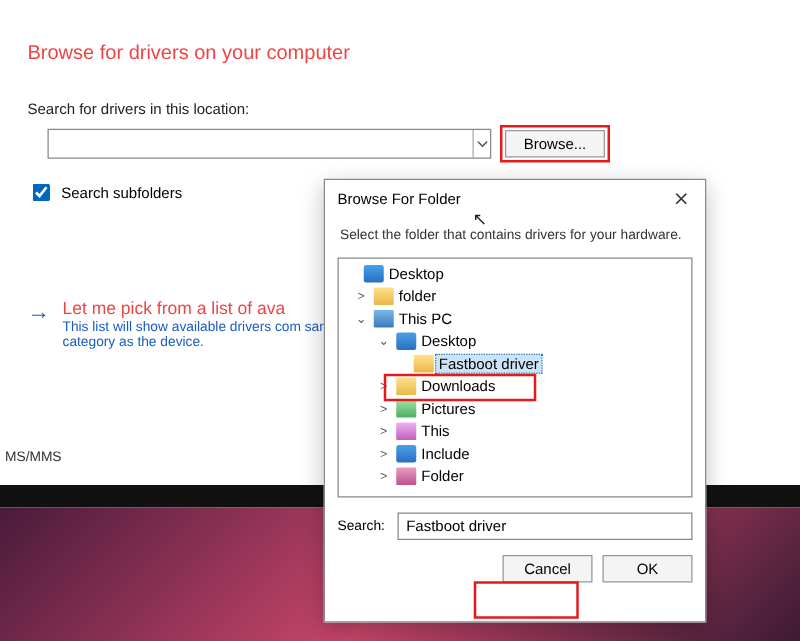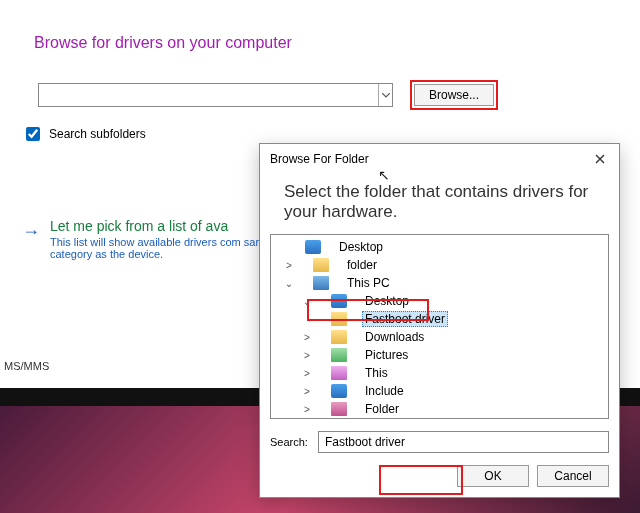--- a/index.html
+++ b/index.html
@@ -1,42 +1,42 @@
 <!DOCTYPE html>
 <html><head>
 <meta charset="utf-8">
 <style>
   * { box-sizing: border-box; font-family: "Segoe UI", Arial, sans-serif; }
   body { margin: 0; width: 640px; height: 513px; background: #fff; position: relative; overflow: hidden; }
   .wizard { padding: 18px 22px; }
-  .title { color: #a21caf; font-size: 16px; margin: 16px 0 28px 12px; }
+  .title { color: #ef4444; font-size: 16px; margin: 16px 0 28px 0; }
   .label { font-size: 12px; color: #222; margin-bottom: 6px; }
-  .path-row { display: flex; align-items: center; gap: 18px; padding-left: 16px; }
+  .path-row { display: flex; align-items: center; gap: 8px; padding-left: 16px; }
   .path-input { width: 355px; height: 24px; border: 1px solid #888; background: #fff; font-size: 12px; }
   .path-caret { width: 14px; height: 22px; border-left: 1px solid #aaa; display: flex; align-items: center; justify-content: center; margin-left: -15px; }
   .browse-wrap { border: 2px solid #e31b1b; padding: 2px; }
   .browse-btn { width: 80px; height: 22px; font-size: 12px; background: #f4f4f4; border: 1px solid #999; cursor: pointer; }
   .check-row { margin-top: 14px; font-size: 12px; display: flex; align-items: center; gap: 6px; }
   .chk { width: 14px; height: 14px; accent-color: #0067c0; }
   .option-row { display: flex; align-items: flex-start; gap: 10px; margin-top: 74px; cursor: pointer; }
   .arrow { color: #1a5cbf; font-size: 18px; line-height: 18px; margin-top: 2px; }
-  .opt-title { color: #15803d; font-size: 14px; }
+  .opt-title { color: #ef4444; font-size: 14px; }
   .opt-desc { color: #1a5cbf; font-size: 11px; margin-top: 2px; max-width: 260px; }
   .bg-strip { position: absolute; left: 0; top: 360px; width: 100%; font-size: 11px; color: #333; padding-left: 4px; }
   .bg-dark { position: absolute; left: 0; top: 388px; width: 100%; height: 18px; background: #111; }
   .bg-photo { position: absolute; left: 0; top: 406px; width: 100%; height: 130px; background: linear-gradient(135deg,#4a1b3a,#c8466b,#33182f); }
 
   
-  .dlg { position: absolute; left: 259px; top: 143px; width: 361px; height: 355px; background: #fff; border: 1px solid #888; box-shadow: 0 6px 18px rgba(0,0,0,.25); display: flex; flex-direction: column; }
+  .dlg { position: absolute; left: 259px; top: 143px; width: 306px; height: 355px; background: #fff; border: 1px solid #888; box-shadow: 0 6px 18px rgba(0,0,0,.25); display: flex; flex-direction: column; }
   .dlg-title { display: flex; justify-content: space-between; align-items: center; padding: 4px 8px 4px 10px; font-size: 12px; }
   .dlg-close { width: 22px; height: 22px; display: flex; align-items: center; justify-content: center; cursor: pointer; font-size: 13px; }
-  .dlg-hint { font-size: 17px; color: #333; padding: 8px 12px 12px 24px; }
+  .dlg-hint { font-size: 11px; color: #333; padding: 8px 12px 12px 12px; }
   .cursor { position: absolute; left: 378px; top: 167px; font-size: 14px; color: #222; pointer-events: none; }
   .tree-wrap { margin: 0 10px; border: 1px solid #888; height: 192px; overflow: auto; font-size: 12px; padding: 3px 4px; }
-  .node { display: flex; align-items: center; height: 18px; gap: 18px; white-space: nowrap; }
+  .node { display: flex; align-items: center; height: 18px; gap: 4px; white-space: nowrap; }
   .expander { width: 12px; text-align: center; color: #555; font-size: 10px; cursor: pointer; }
   .spacer { width: 12px; }
   .ico { width: 16px; height: 14px; display: inline-block; }
   .ico-desktop { background: linear-gradient(#4aa0e8,#2a6fc2); border-radius: 2px; }
   .ico-folder { background: linear-gradient(#ffe08a,#e8b84a); border-radius: 1px; }
   .ico-pc { background: linear-gradient(#7bb8e8,#3a7bbf); border-radius: 1px; }
   .ico-g { background: linear-gradient(#9fe0a8,#4fb060); border-radius: 1px; }
   .ico-m { background: linear-gradient(#f0b0f0,#c060c0); border-radius: 1px; }
   .ico-v { background: linear-gradient(#e89cc0,#c05090); border-radius: 1px; }
   .sel { background: #cce4f7; border: 1px dotted #3a7bbf; padding: 0 2px; margin-left: -3px; }
@@ -44,20 +44,21 @@
   .folder-row { display: flex; align-items: center; gap: 10px; margin: 12px 10px 0 10px; font-size: 11px; }
   .folder-input { flex: 1; height: 22px; border: 1px solid #888; font-size: 12px; padding: 0 6px; }
   .dlg-btns { display: flex; justify-content: flex-end; gap: 8px; margin: 12px 10px 10px 0; }
   .dlg-btn { width: 72px; height: 22px; font-size: 12px; background: #f4f4f4; border: 1px solid #999; cursor: pointer; }
 </style>
 </head>
 <body>
 
 <div class="wizard">
   <div class="title">Browse for drivers on your computer</div>
+  <div class="label">Search for drivers in this location:</div>
   <div class="path-row">
     <div style="display:flex;align-items:center;">
       <input class="path-input" value="" style="">
       <div class="path-caret">
         <svg width="8" height="5">
             <path d="M0 0 L4 4 L8 0" fill="none" stroke="#555" stroke-width="1.2"></path>
           </svg>
       </div>
     </div>
     <div class="browse-wrap">
@@ -152,21 +153,21 @@
       <span class="ico ico-v"></span>
       <span>Folder</span>
     </div>
   </div>
 
   <div class="folder-row">
     <span>Search:</span>
     <input class="folder-input" value="Fastboot driver" style="">
   </div>
   <div class="dlg-btns">
+    <button class="dlg-btn">Cancel</button>
     <button class="dlg-btn">OK</button>
-    <button class="dlg-btn">Cancel</button>
   </div>
 </div>
 
 <div class="hl-red" style="left:307px; top:299px; width:122px; height:22px;"></div>
 <div class="hl-red" style="left:379px; top:465px; width:84px; height:30px;"></div>
 
 <div class="cursor">↖</div>
 
 </body></html>

